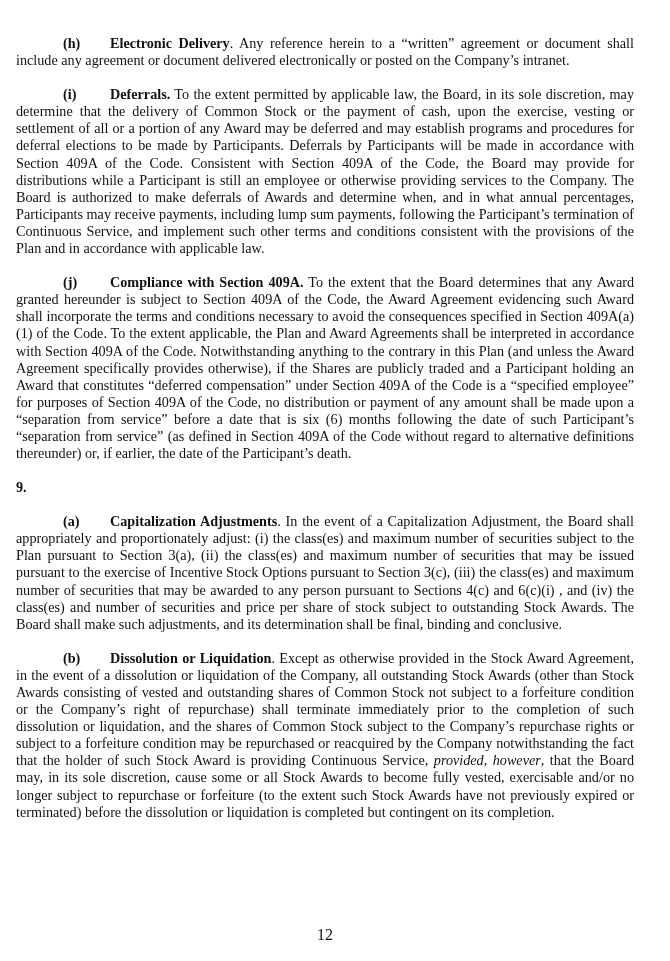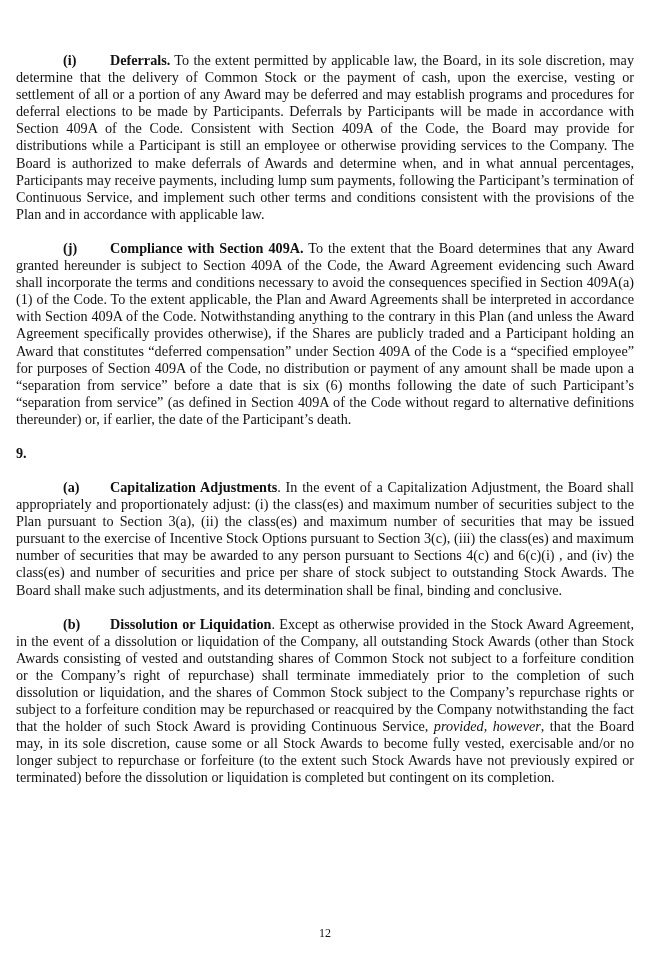--- a/index.html
+++ b/index.html
@@ -51,28 +51,31 @@
     .section-head .stitle {
       font-variant: small-caps;
       font-size: 13px;
     }
     .page-number {
       position: absolute;
       left: 0;
       width: 650px;
       top: 926px;
       text-align: center;
-      font-size: 12px;
+      font-size: 16px;
     }
   </style>
 </head>
 <body>
 
 <div class="page">
 
+  <p class="para">
+    <span class="num">(h)</span><span class="head">Electronic Delivery</span><span>.</span><span>  Any reference herein to a “written” agreement or document shall include any agreement or document delivered electronically or posted on the Company’s intranet.</span>
+  </p>
 
   <div class="gap"></div>
 
   <p class="para">
     <span class="num">(i)</span><span class="head">Deferrals.</span><span>  To the extent permitted by applicable law, the Board, in its sole discretion, may determine that the delivery of Common Stock or the payment of cash, upon the exercise, vesting or settlement of all or a portion of any Award may be deferred and may establish programs and procedures for deferral elections to be made by Participants.  Deferrals by Participants will be made in accordance with Section 409A of the Code. Consistent with Section 409A of the Code, the Board may provide for distributions while a Participant is still an employee or otherwise providing services to the Company.  The Board is authorized to make deferrals of Awards and determine when, and in what annual percentages, Participants may receive payments, including lump sum payments, following the Participant’s termination of Continuous Service, and implement such other terms and conditions consistent with the provisions of the Plan and in accordance with applicable law.</span>
   </p>
 
   <div class="gap"></div>
 
   <p class="para">

